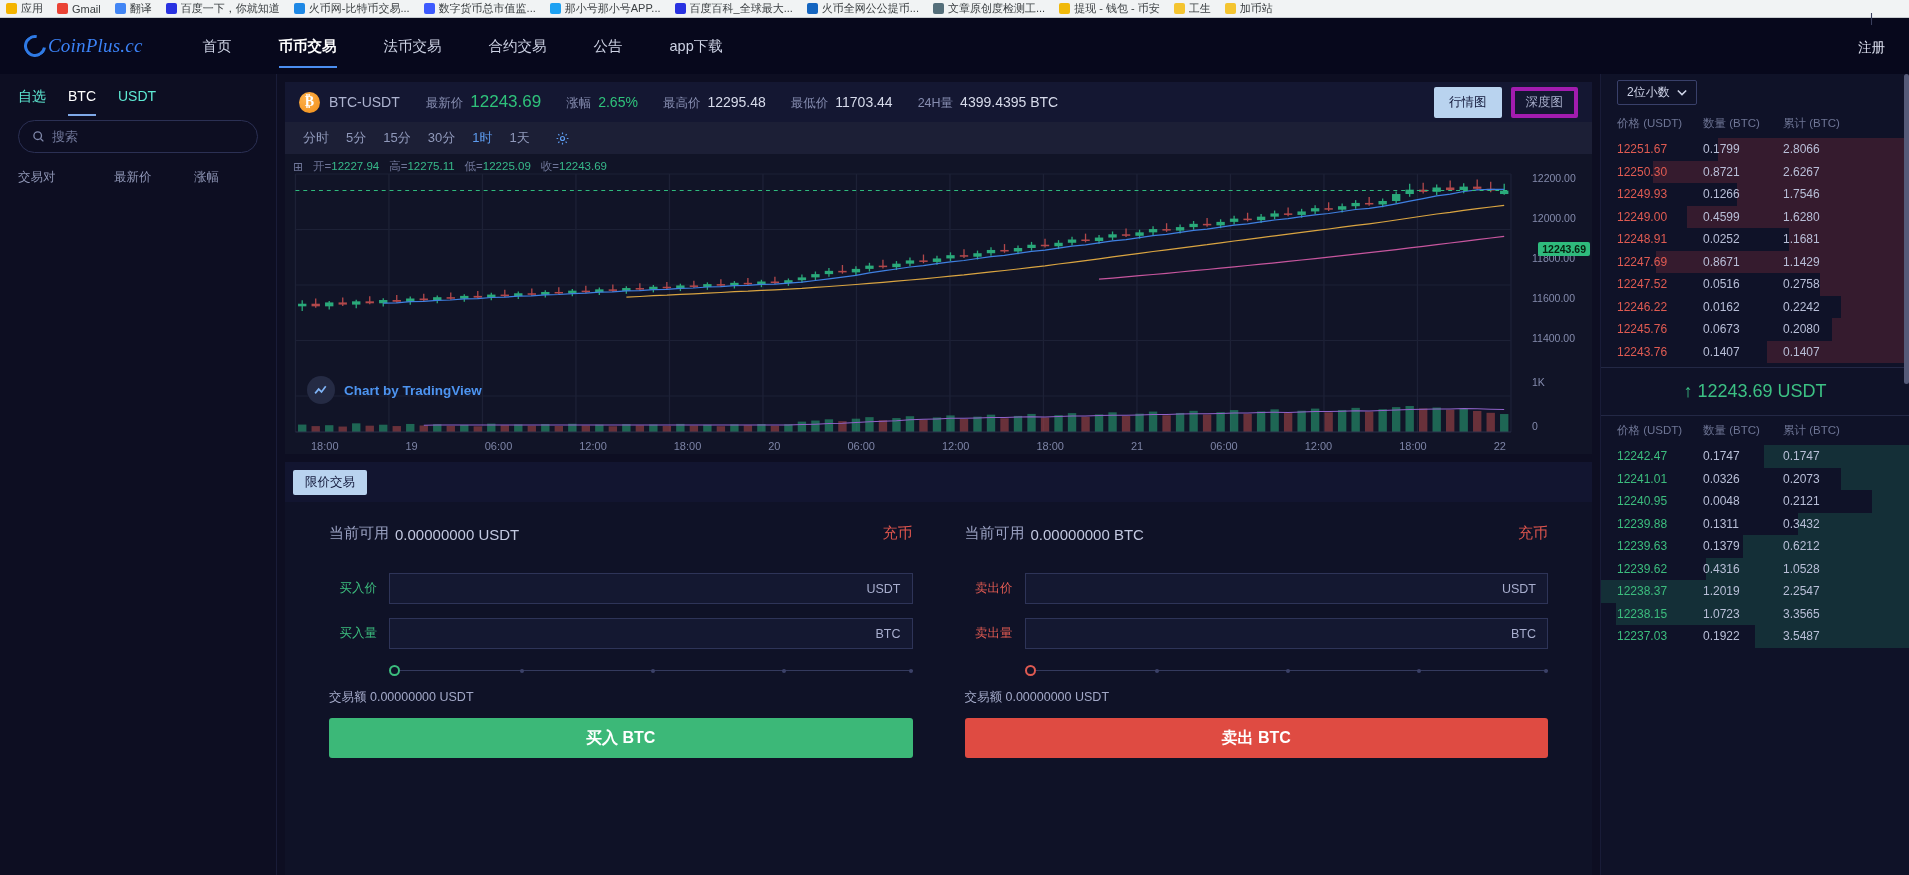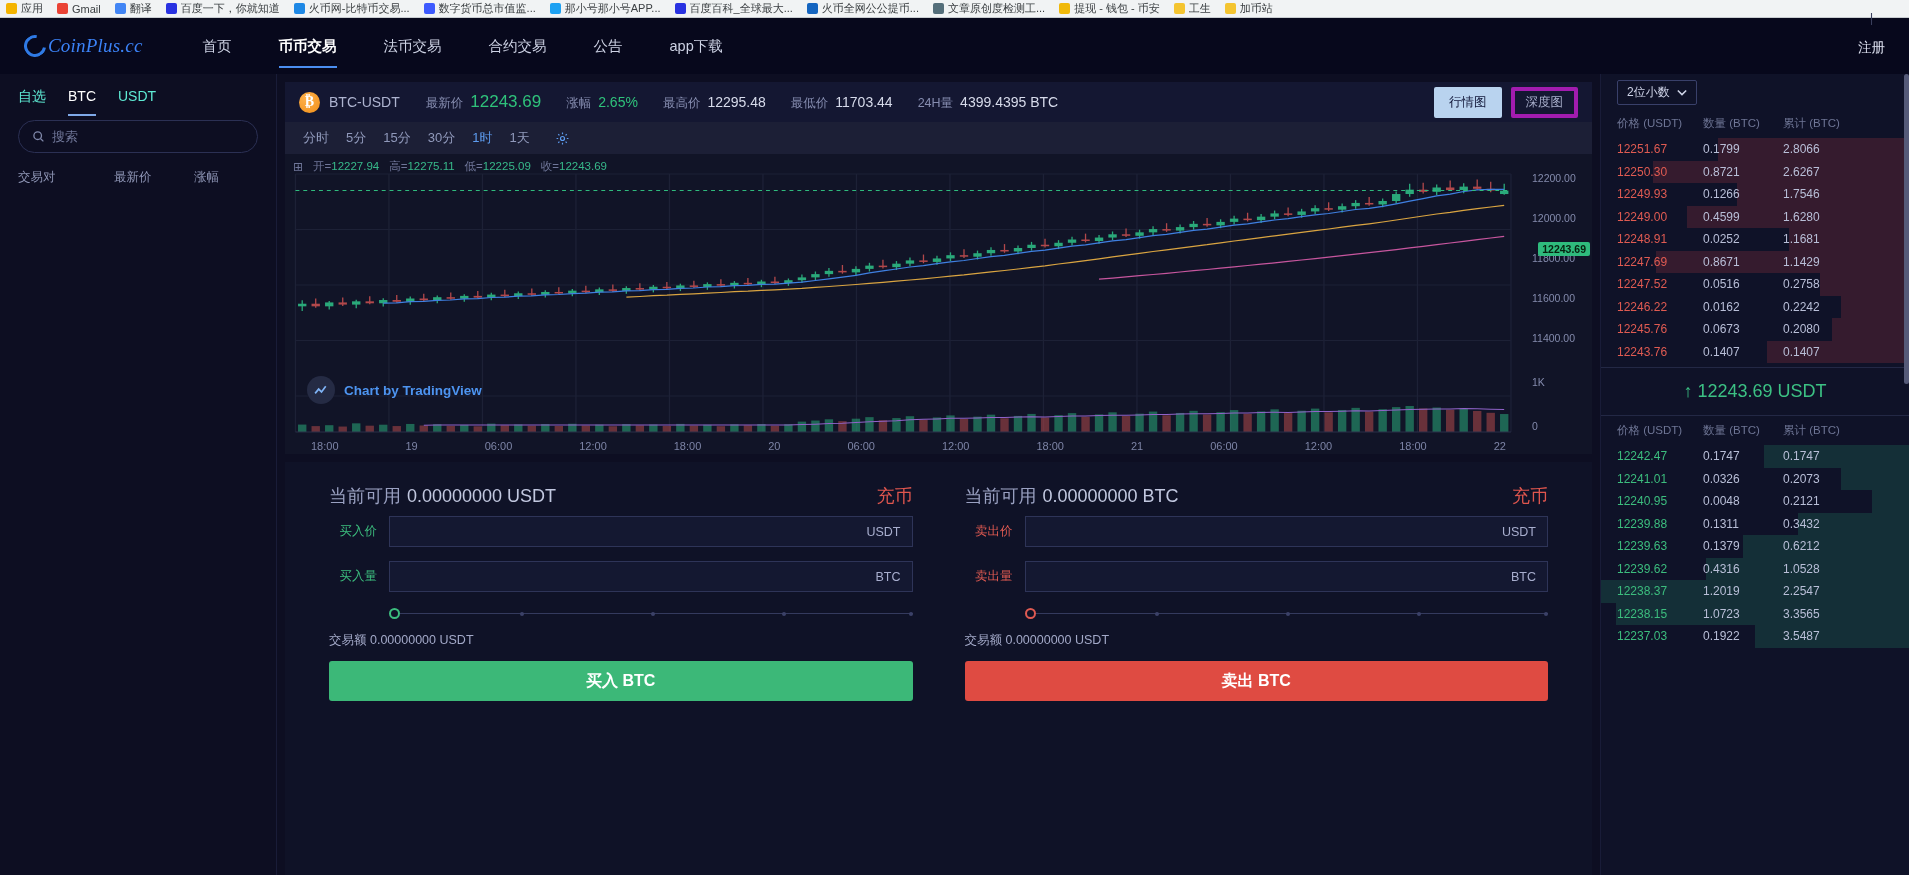--- a/index.html
+++ b/index.html
@@ -146,21 +146,21 @@
 
   
   #tradepanel { margin:8px 8px 0; background:#0f1227; flex:1 1 auto; }
   #ordertypebar { height:40px; display:flex; align-items:center; padding:0 8px; background:#121530; }
   .otbtn {
     font-size:12.5px; padding:4px 12px; background:#b9d3ef; color:#12183a;
     border-radius:2px; cursor:pointer;
   }
   #forms { display:flex; padding:22px 44px 0; gap:52px; }
   .form { flex:1 1 0; min-width:0; }
-  .avail { display:flex; align-items:center; font-size:18px; margin-bottom:8px; }
+  .avail { display:flex; align-items:flex-end; font-size:15px; margin-bottom:30px; }
   .avail .av-l { color:#9aa1c2; }
   .avail .av-v { color:#c2c8e0; margin-left:6px; }
   .avail .topup { margin-left:auto; color:#e0564e; cursor:pointer; }
   .field { display:flex; align-items:center; margin-bottom:14px; }
   .field .flabel { width:60px; font-size:12.5px; text-align:right; padding-right:12px; flex:0 0 auto; }
   .field.buy .flabel { color:#3cbd7e; }
   .field.sell .flabel { color:#df5a52; }
   .field .fbox {
     flex:1 1 auto; height:31px; border:1px solid #2e3458; background:#141831;
     display:flex; align-items:center; padding:0 11px;
@@ -712,20 +712,23 @@
           <span>18:00</span>
           <span>21</span>
           <span>06:00</span>
           <span>12:00</span>
           <span>18:00</span>
           <span>22</span>
         </div>
     </div>
 
     <div id="tradepanel">
+      <div id="ordertypebar">
+        <span class="otbtn">限价交易</span>
+      </div>
       <div id="forms">
 
         <div class="form">
           <div class="avail">
             <span class="av-l">当前可用</span>
             <span class="av-v">0.00000000 USDT</span>
             <span class="topup">充币</span>
           </div>
           <div class="field buy">
             <span class="flabel">买入价</span>

